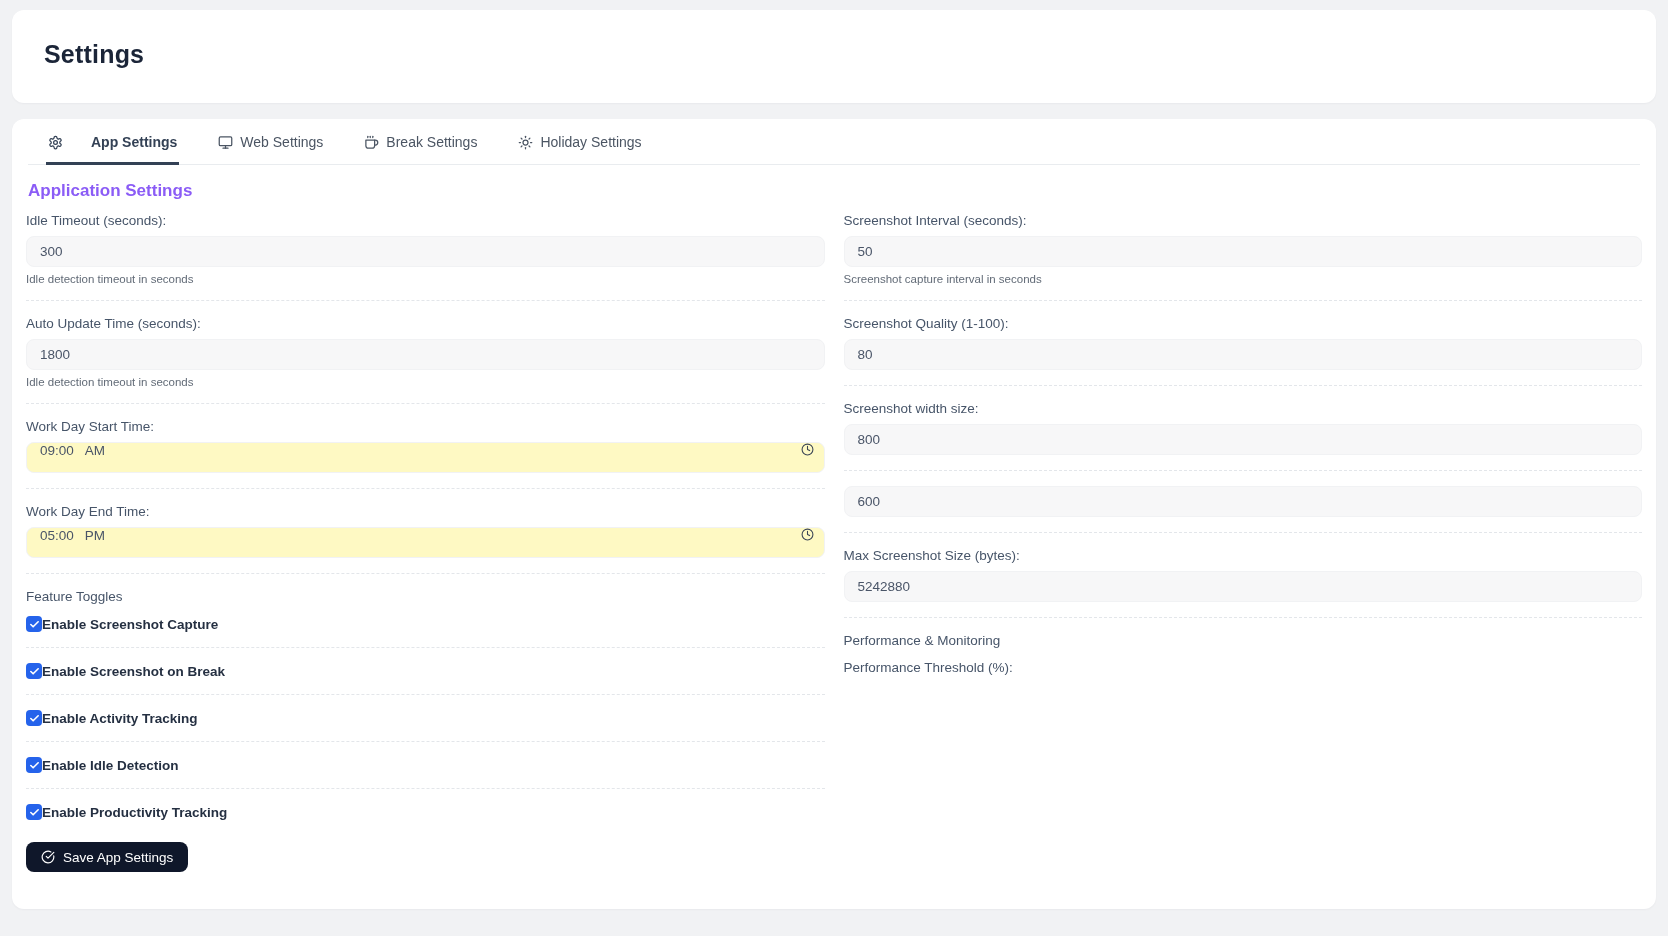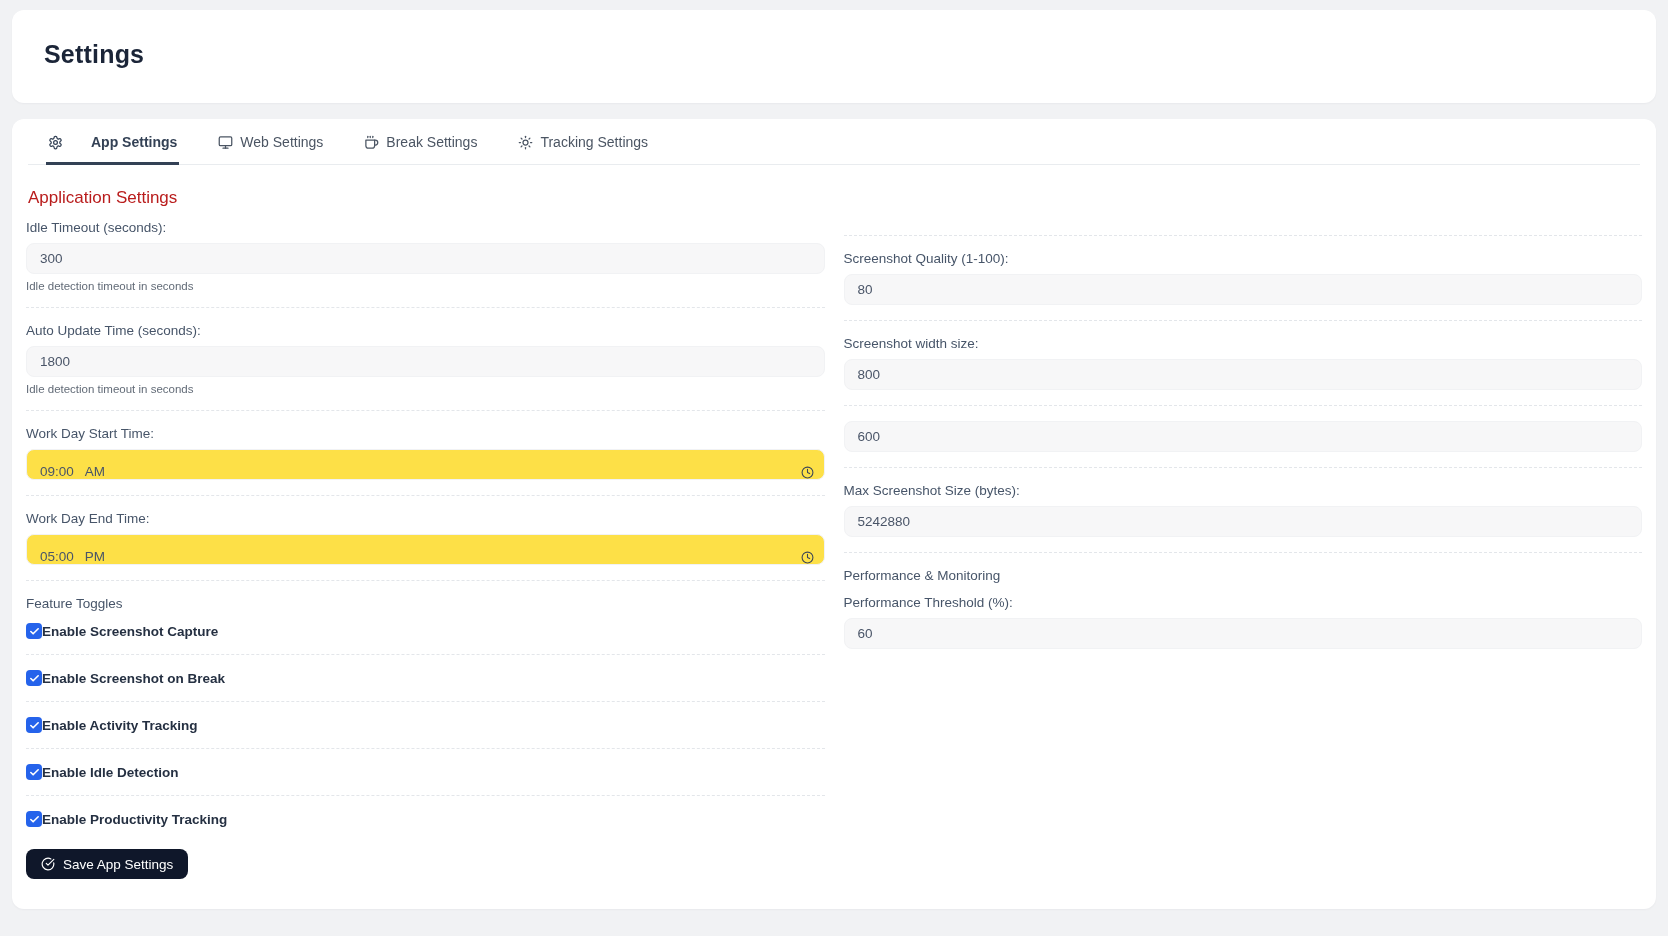--- a/index.html
+++ b/index.html
@@ -53,24 +53,24 @@
   .tab.active {
     font-weight:700;
     color:#334155;
     border-bottom-color:#334155;
     gap:28px;
   }
   .tab svg { stroke:#4b5563; }
   .tab.active svg { stroke:#334155; }
   .content { padding:0 14px; }
   .section-heading {
-    margin:23px 2px 12px;
+    margin:16px 2px 12px;
     font-size:17px;
-    font-weight:400;
-    color:#b91c1c;
+    font-weight:700;
+    color:#8b5cf6;
   }
   .columns { display:flex; gap:19px; align-items:flex-start; }
   .col { flex:1; min-width:0; }
   .group label {
     display:block;
     font-size:13.5px;
     color:#475569;
     margin-bottom:8px;
   }
   .text-input {
@@ -81,28 +81,28 @@
     border-radius:8px;
     padding:0 13px;
     font-size:13.5px;
     color:#4a5568;
     font-family:inherit;
     outline:none;
   }
   .time-input {
     width:100%;
     height:31px;
-    background:#fde047;
+    background:#fef9c3;
     border:1px solid #f1f2f4;
     border-radius:8px;
     padding:0 10px 0 13px;
     font-size:13.5px;
     color:#4a5568;
     display:flex;
-    align-items:flex-end;
+    align-items:flex-start;
     justify-content:space-between;
     cursor:text;
   }
   .meridiem { margin-left:11px; }
   .clock-icon { display:flex; align-items:center; }
   .help {
     margin-top:6px;
     font-size:11.5px;
     color:#626b77;
   }
@@ -198,21 +198,21 @@
             <path d="M12 2v2"></path>
             <path d="M12 20v2"></path>
             <path d="m4.93 4.93 1.41 1.41"></path>
             <path d="m17.66 17.66 1.41 1.41"></path>
             <path d="M2 12h2"></path>
             <path d="M20 12h2"></path>
             <path d="m6.34 17.66-1.41 1.41"></path>
             <path d="m19.07 4.93-1.41 1.41"></path>
           </svg>
       </span>
-      <span>Tracking Settings</span>
+      <span>Holiday Settings</span>
     </div>
   </div>
 
   <div class="content">
     <div class="section-heading">Application Settings</div>
 
     <div class="columns">
 
       <div class="col">
         <div class="group">
@@ -313,20 +313,25 @@
             <svg width="14" height="14" viewBox="0 0 24 24" fill="none" stroke="#ffffff" stroke-width="2" stroke-linecap="round" stroke-linejoin="round">
                 <path d="M21.8 10A10 10 0 1 1 17 3.34"></path>
                 <path d="m9 11 3 3L22 4"></path>
               </svg>
           </span>
           <span>Save App Settings</span>
         </button>
       </div>
 
       <div class="col">
+        <div class="group">
+          <label>Screenshot Interval (seconds):</label>
+          <input class="text-input" type="text" value="50" style="">
+          <div class="help">Screenshot capture interval in seconds</div>
+        </div>
         <div class="divider"></div>
 
         <div class="group">
           <label>Screenshot Quality (1-100):</label>
           <input class="text-input" type="text" value="80" style="">
         </div>
         <div class="divider"></div>
 
         <div class="group">
           <label>Screenshot width size:</label>
@@ -342,18 +347,17 @@
         <div class="group">
           <label>Max Screenshot Size (bytes):</label>
           <input class="text-input" type="text" value="5242880" style="">
         </div>
         <div class="divider"></div>
 
         <div class="subsection-heading">Performance &amp; Monitoring</div>
 
         <div class="group">
           <label>Performance Threshold (%):</label>
-          <input class="text-input" type="text" value="60" style="">
         </div>
       </div>
     </div>
   </div>
 </div>
 
 </body></html>

